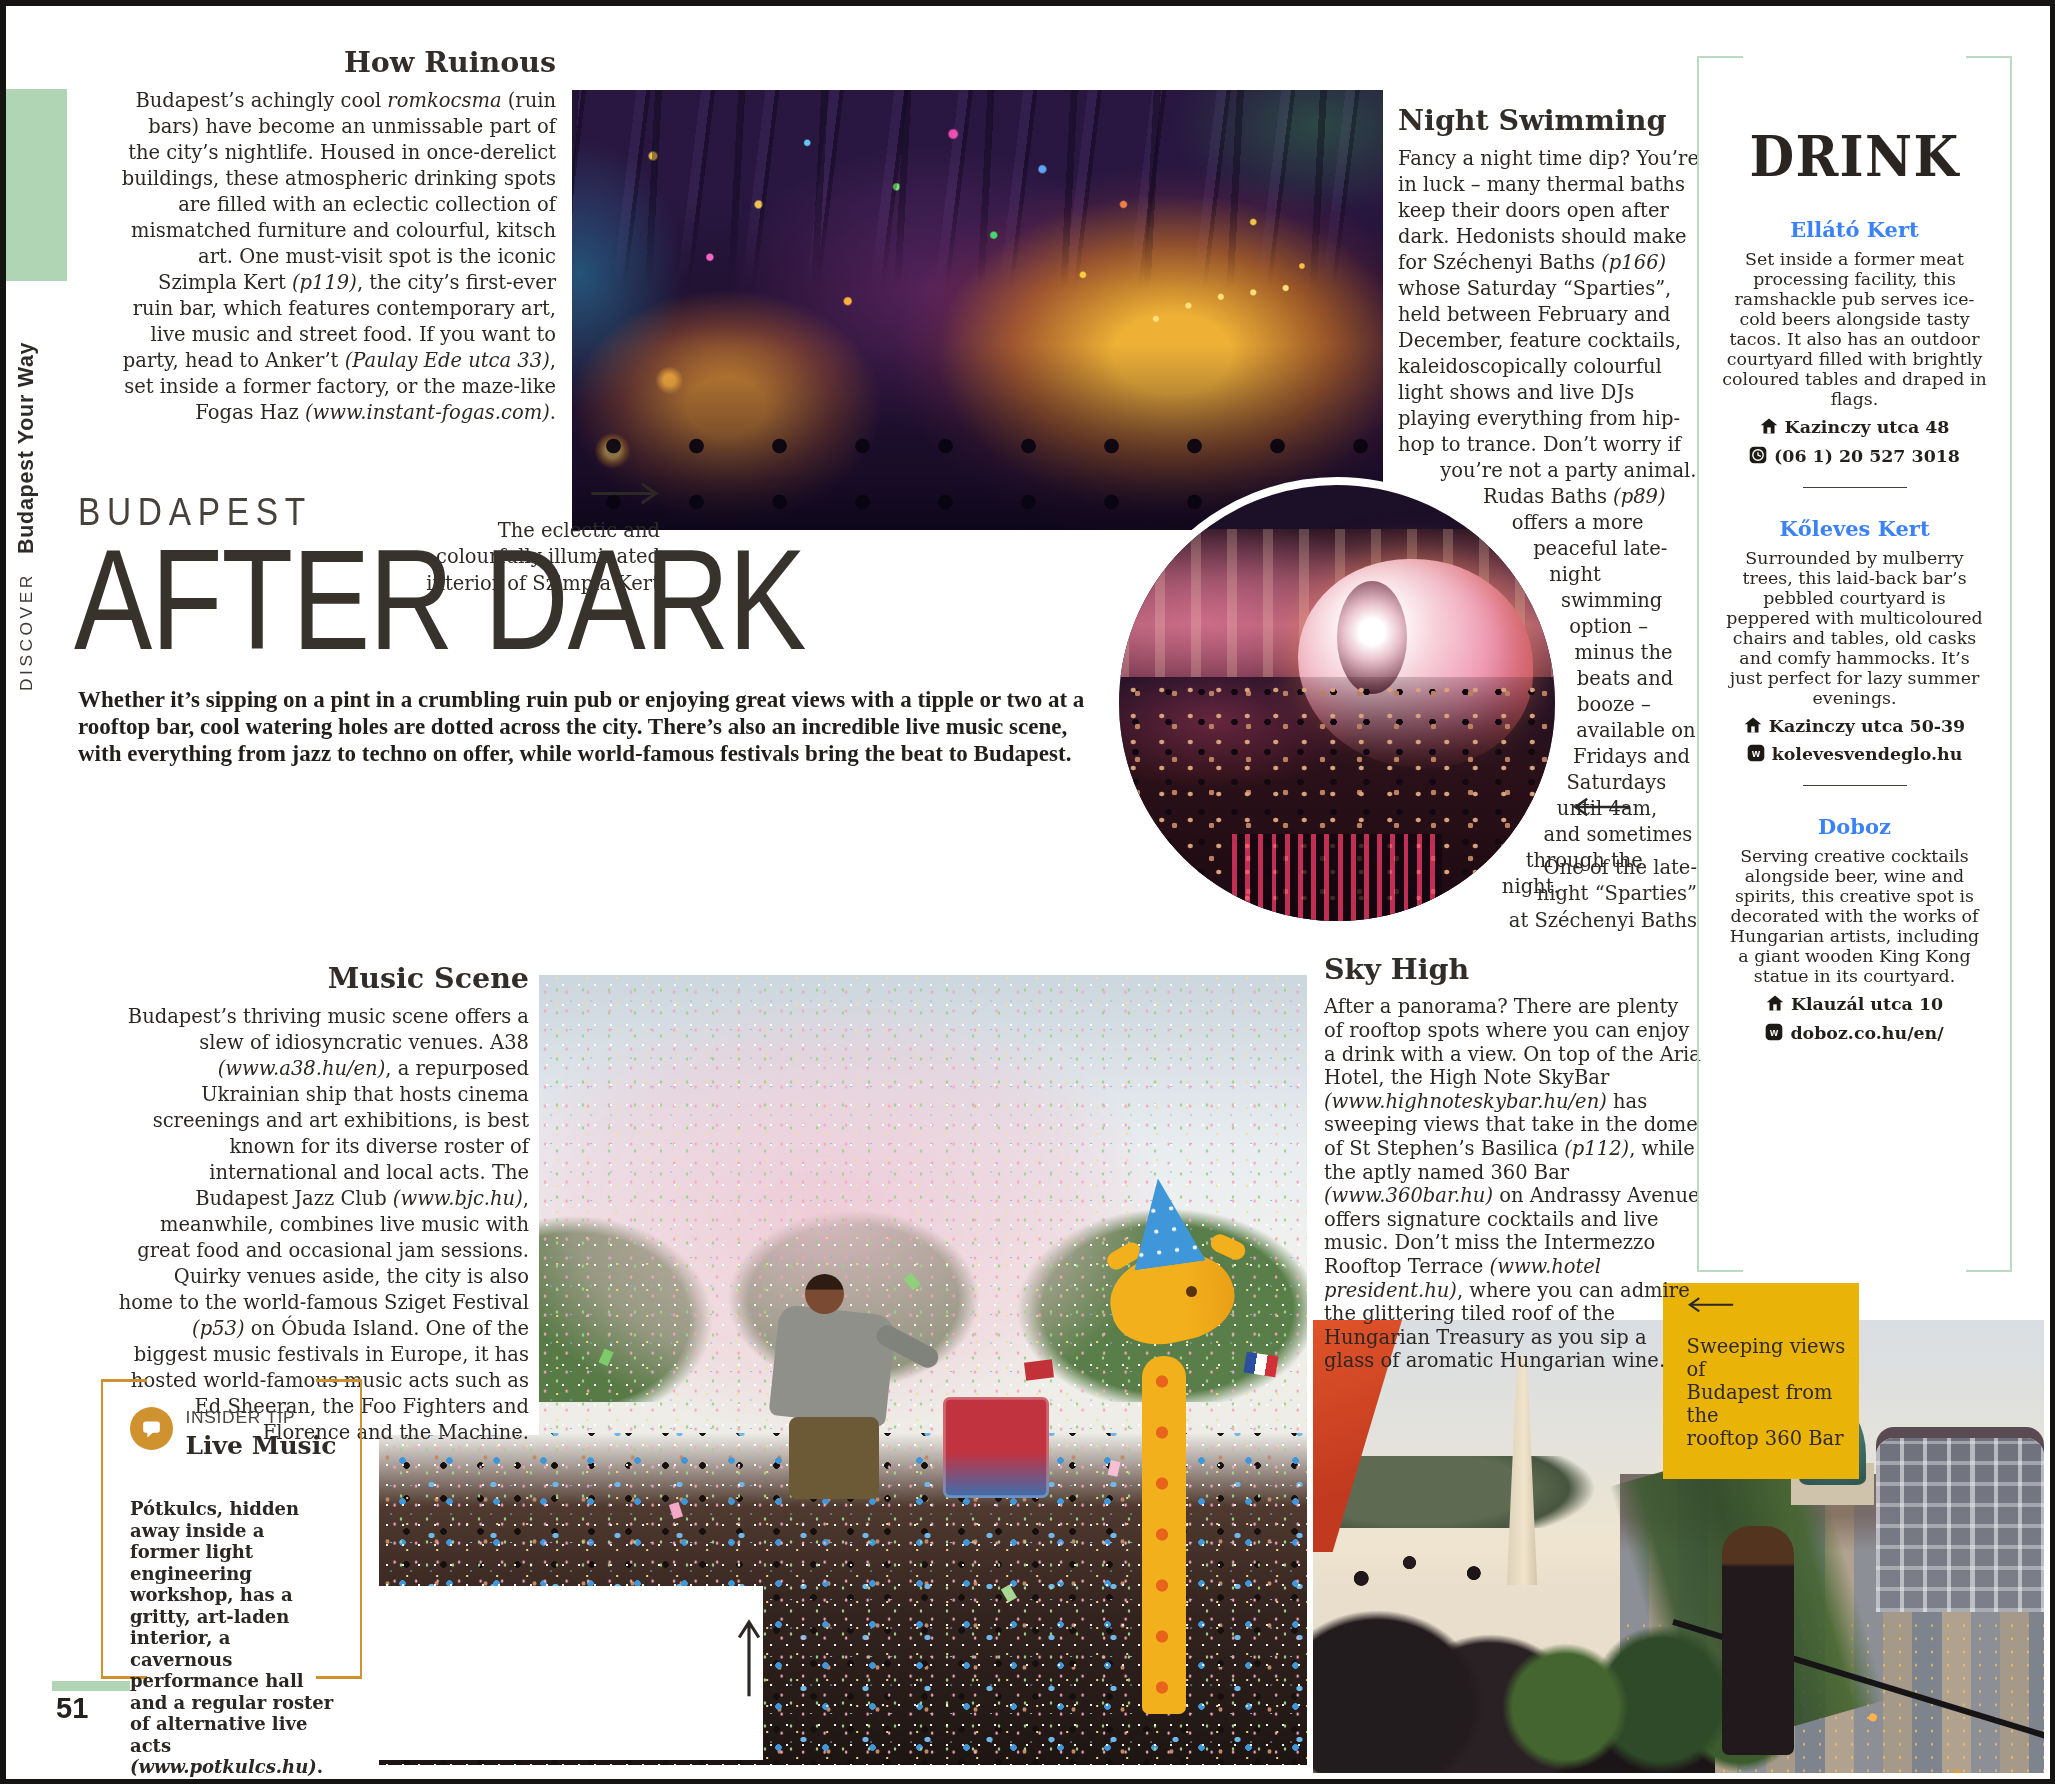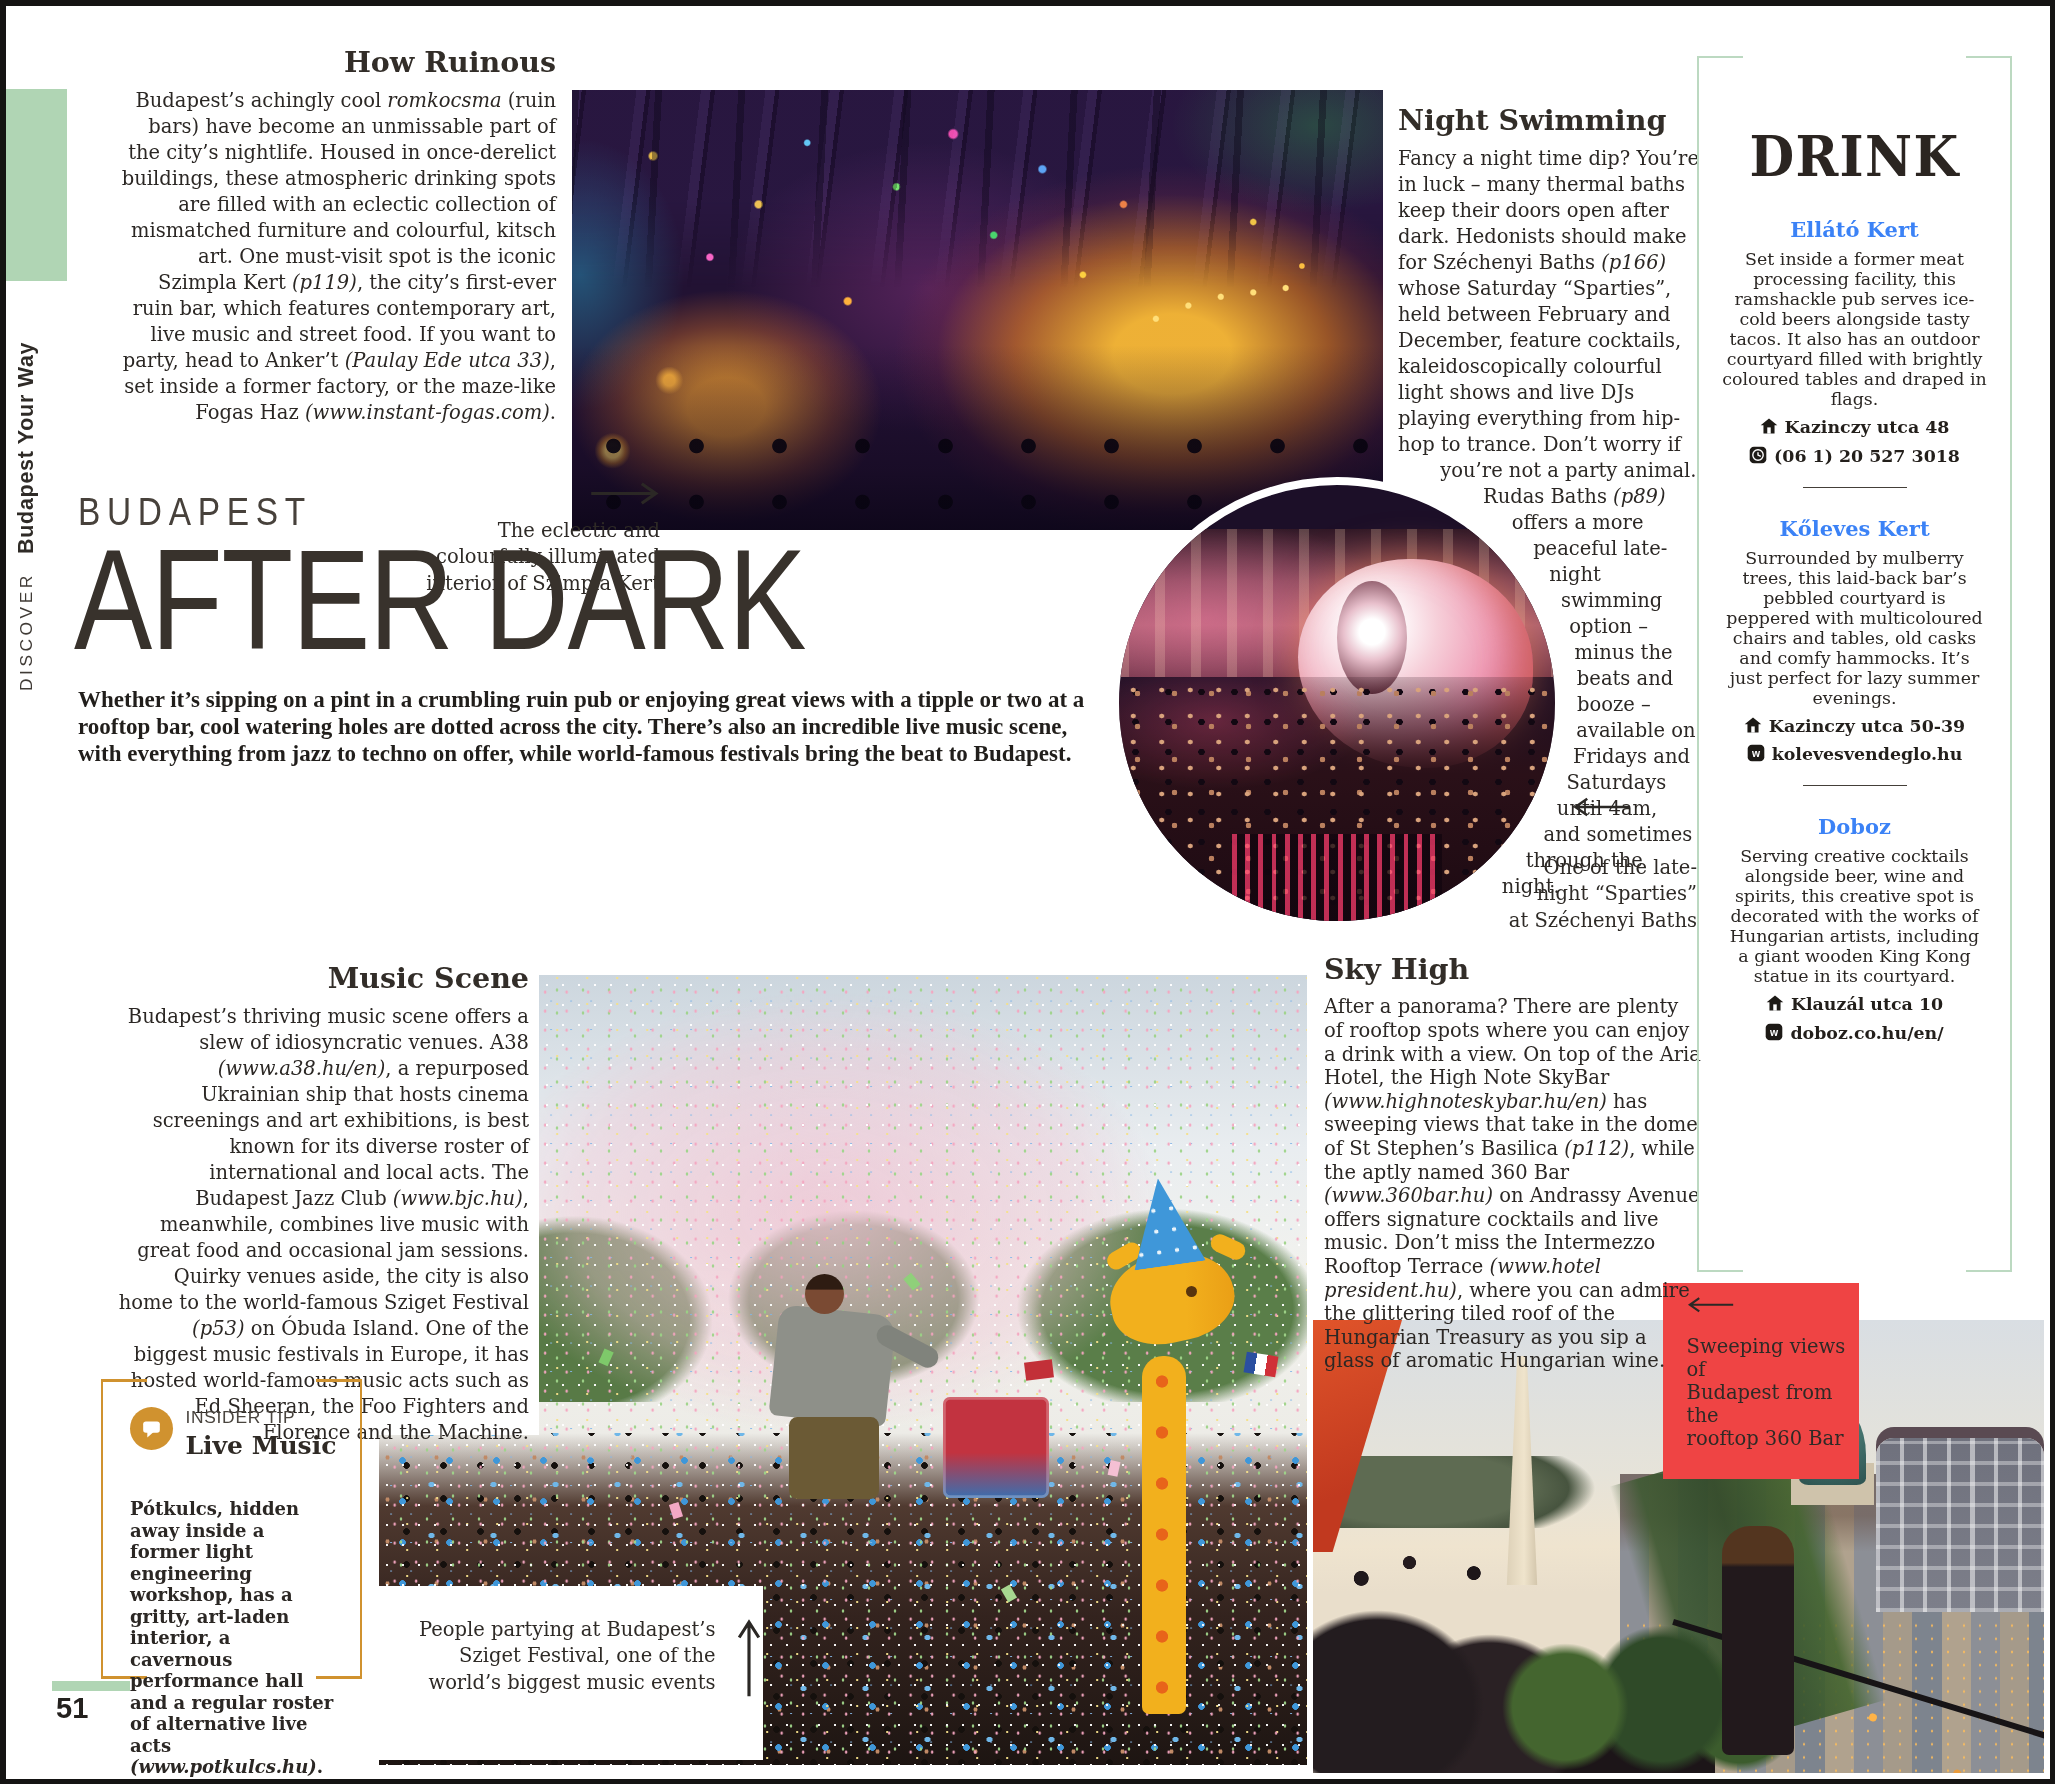--- a/index.html
+++ b/index.html
@@ -32,21 +32,21 @@
   .intro{position:absolute;left:78px;top:686px;width:1021px;font-family:Liberation Serif, serif;
          font-weight:bold;font-size:23px;line-height:27px;color:#211e1b;z-index:4;margin:0;}
   
   .cap{font-size:19.5px;line-height:26.4px;white-space:pre-line;color:#2e2a26;}
   .cap-szimpla{position:absolute;left:347px;top:518px;width:313px;text-align:right;z-index:4;}
   .arr{z-index:5;position:absolute;}
   .cap-sparties{position:absolute;left:1459px;top:855px;width:238px;text-align:right;z-index:4;}
   .capbox-fest{position:absolute;left:379px;top:1586px;width:384px;height:174px;background:#fff;z-index:2;
                display:flex;align-items:flex-start;justify-content:flex-end;gap:19.5px;padding-top:31px;box-sizing:border-box;}
   .capbox-fest .cap{text-align:right;}
-  .capbox-roof{position:absolute;left:1663px;top:1283px;width:196px;height:196px;background:#ef4444;z-index:2;
+  .capbox-roof{position:absolute;left:1663px;top:1283px;width:196px;height:196px;background:#eab308;z-index:2;
                padding:9.7px 0 0 23.6px;box-sizing:border-box;}
   .capbox-roof .cap{line-height:23px;margin-top:15.3px;}
   
   .tip-box{position:absolute;left:101px;top:1379px;width:261px;height:300px;z-index:4;box-sizing:border-box;}
   .tip-frame{position:absolute;inset:0;border-left:2.8px solid #d0922f;border-right:2.8px solid #d0922f;}
   .tip-frame .seg{position:absolute;left:0;right:0;height:2.8px;
       background:linear-gradient(90deg,#d0922f 0 44px,transparent 44px calc(100% - 44px),#d0922f calc(100% - 44px));}
   .tip-frame .seg.top{top:0;} .tip-frame .seg.bot{bottom:0;}
   .tip-head{position:absolute;left:29px;top:28px;display:flex;gap:12.5px;align-items:flex-start;}
   .tip-bubble{width:43px;height:43px;border-radius:50%;background:#d0922f;display:flex;align-items:center;justify-content:center;flex-shrink:0;}
@@ -289,23 +289,20 @@
 
   <div class="ph ph-circle">
     <div class="spa-facade"></div>
     <div class="spa-shell"></div>
     <div class="spa-mouth"></div>
     <div class="spa-crowd"></div>
     <div class="spa-water"></div>
   </div>
 
   <div class="capbox-fest">
-    <div class="cap">People partying at Budapest’s
-Sziget Festival, one of the
-world’s biggest music events</div>
     <svg class="arrow" width="28" height="83" viewBox="0 0 40 116">
         <path d="M20 112 V10 M6 28 L20 6 L34 28"></path>
       </svg>
   </div>
 
   <div class="capbox-roof">
     <svg class="arrow" width="49" height="23.6" viewBox="0 0 104 44">
         <path d="M98 22 H8 M26 8 L6 22 L26 36"></path>
       </svg>
     <div class="cap">Sweeping views of

